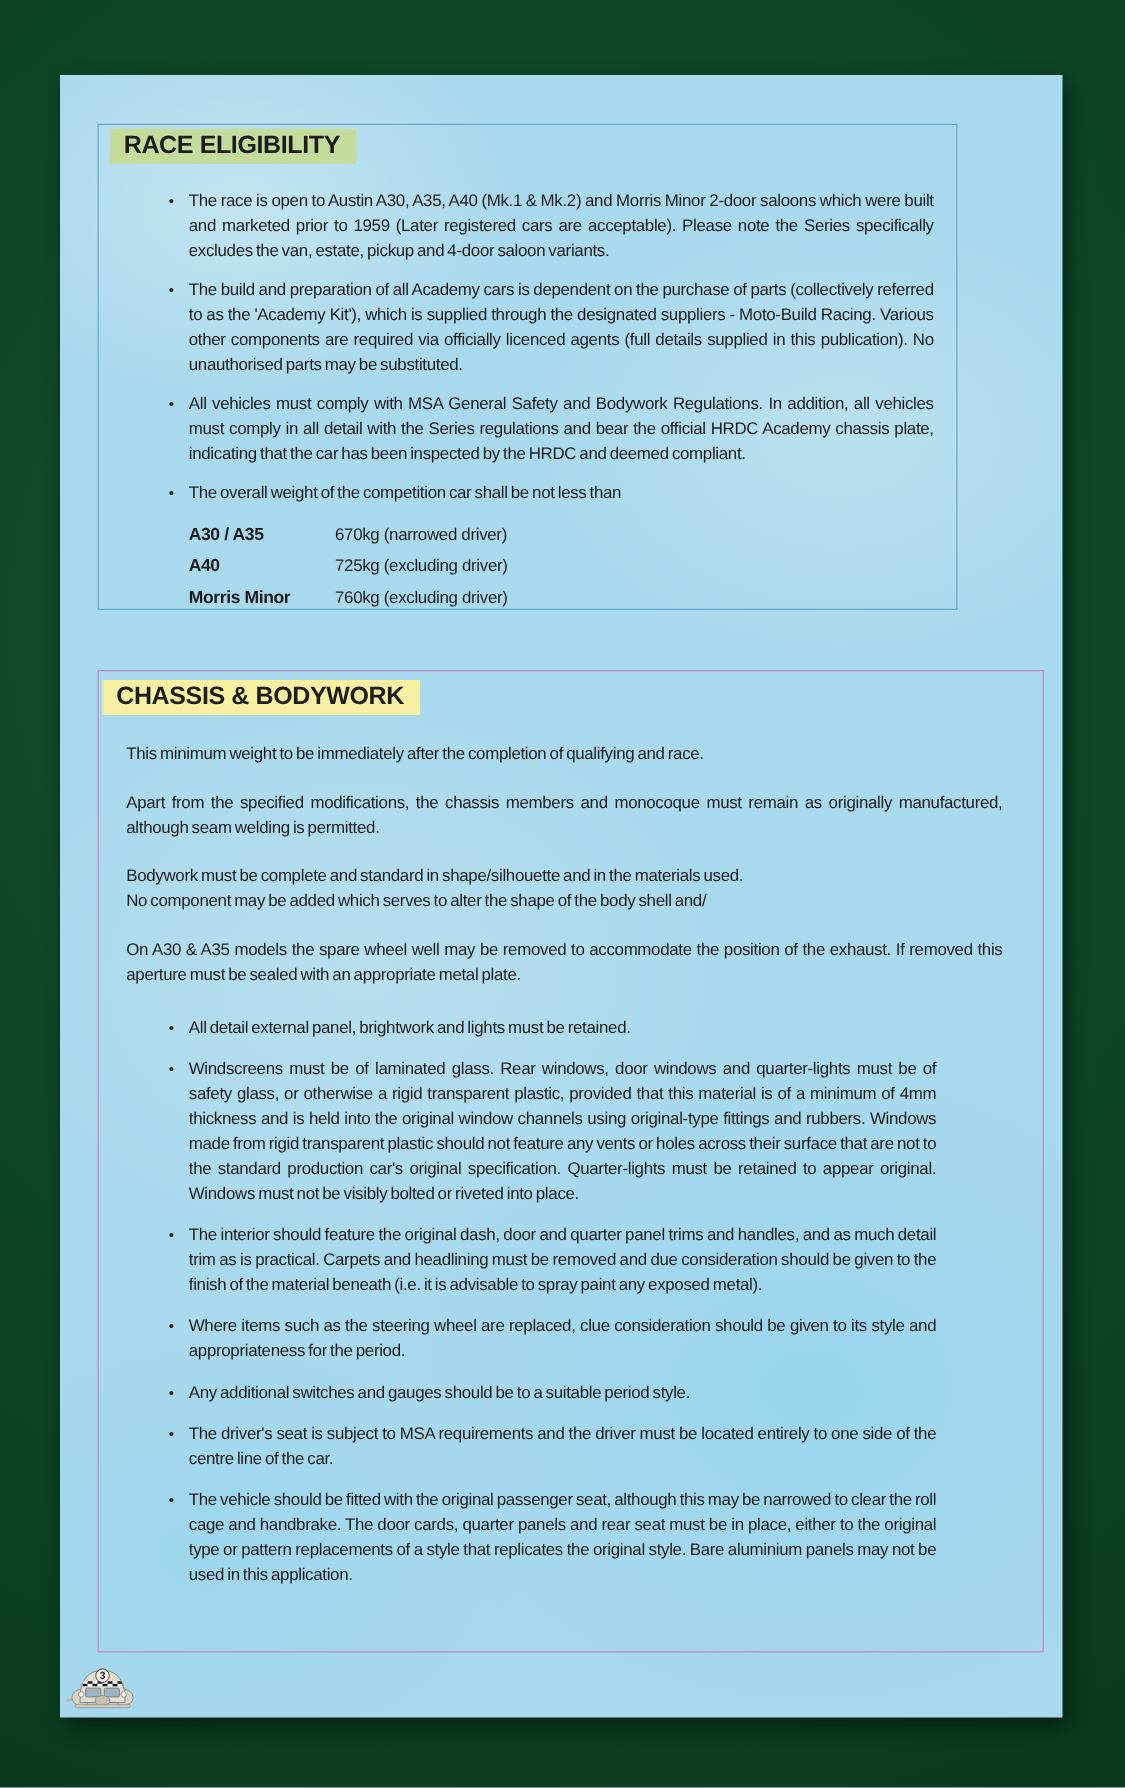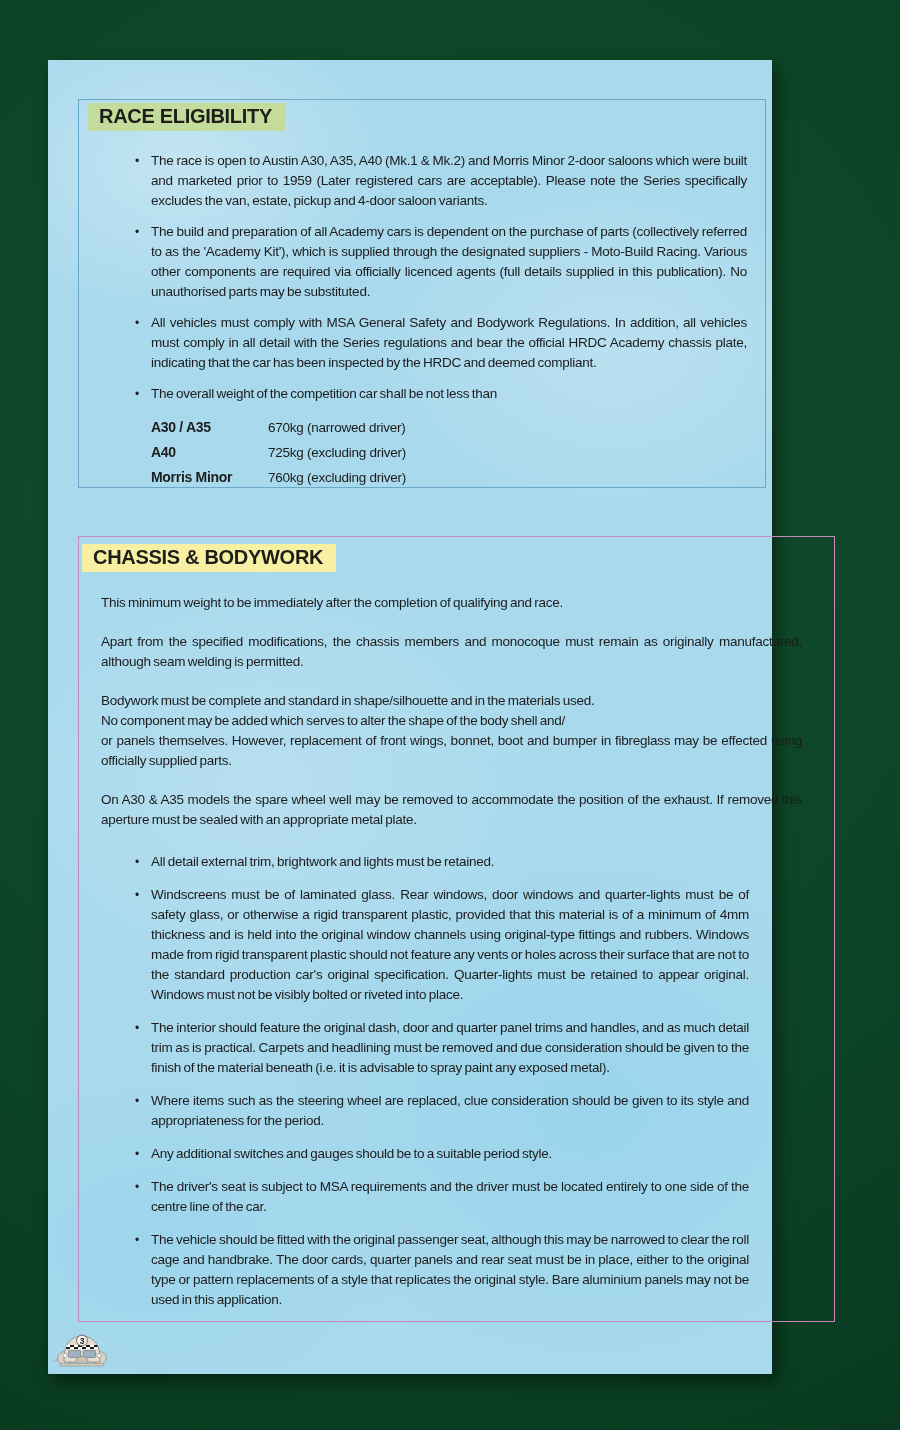--- a/index.html
+++ b/index.html
@@ -6,21 +6,21 @@
   html,body { width:900px; height:1430px; }
   body {
     font-family:"Liberation Sans","DejaVu Sans",sans-serif;
     overflow:hidden;
   }
   .canvas {
     position:relative; width:900px; height:1430px;
     background:radial-gradient(circle at 45% 35%, #12502e 0%, #0d4527 55%, #093a1f 100%);
   }
   .paper {
-    position:absolute; left:48px; top:60px; width:724px; height:1314px;
+    position:absolute; left:48px; top:60px; width:802px; height:1314px;
     background:
       radial-gradient(ellipse 340px 240px at 18% 8%, rgba(255,255,255,0.30), transparent 65%),
       radial-gradient(ellipse 420px 300px at 78% 22%, rgba(255,255,255,0.20), transparent 60%),
       radial-gradient(ellipse 500px 380px at 30% 55%, rgba(255,255,255,0.16), transparent 60%),
       radial-gradient(ellipse 520px 420px at 75% 80%, rgba(125,205,235,0.35), transparent 65%),
       radial-gradient(ellipse 420px 300px at 15% 90%, rgba(125,205,235,0.28), transparent 60%),
       #a9d9ed;
     box-shadow:5px 7px 16px rgba(0,0,0,0.45);
   }
   .box { position:absolute; border:1px solid #69a8c9; }
@@ -113,32 +113,31 @@
             <div class="pline">This minimum weight to be immediately after the completion of qualifying and race.</div>
           </div>
 
           <div class="pgroup">
             <div class="pline">Apart from the specified modifications, the chassis members and monocoque must remain as originally manufactured, although seam welding is permitted.</div>
           </div>
 
           <div class="pgroup">
             <div class="pline">Bodywork must be complete and standard in shape/silhouette and in the materials used.</div>
             <div class="pline">No component may be added which serves to alter the shape of the body shell and/</div>
-            <div class="pline">or panels themselves. However, replacement of front wings, bonnet, boot and bumper in fibreglass may be effected using officially supplied parts.</div>
           </div>
 
           <div class="pgroup">
             <div class="pline">On A30 &amp; A35 models the spare wheel well may be removed to accommodate the position of the exhaust. If removed this aperture must be sealed with an appropriate metal plate.</div>
           </div>
         </div>
       <ul class="bullets">
 
           <li>
             <span class="dot">•</span>
-            <span class="btxt">All detail external trim, brightwork and lights must be retained.</span>
+            <span class="btxt">All detail external panel, brightwork and lights must be retained.</span>
           </li>
 
           <li>
             <span class="dot">•</span>
             <span class="btxt">Windscreens must be of laminated glass. Rear windows, door windows and quarter-lights must be of safety glass, or otherwise a rigid transparent plastic, provided that this material is of a minimum of 4mm thickness and is held into the original window channels using original-type fittings and rubbers. Windows made from rigid transparent plastic should not feature any vents or holes across their surface that are not to the standard production car's original specification. Quarter-lights must be retained to appear original. Windows must not be visibly bolted or riveted into place.</span>
           </li>
 
           <li>
             <span class="dot">•</span>
             <span class="btxt">The interior should feature the original dash, door and quarter panel trims and handles, and as much detail trim as is practical. Carpets and headlining must be removed and due consideration should be given to the finish of the material beneath (i.e. it is advisable to spray paint any exposed metal).</span>

